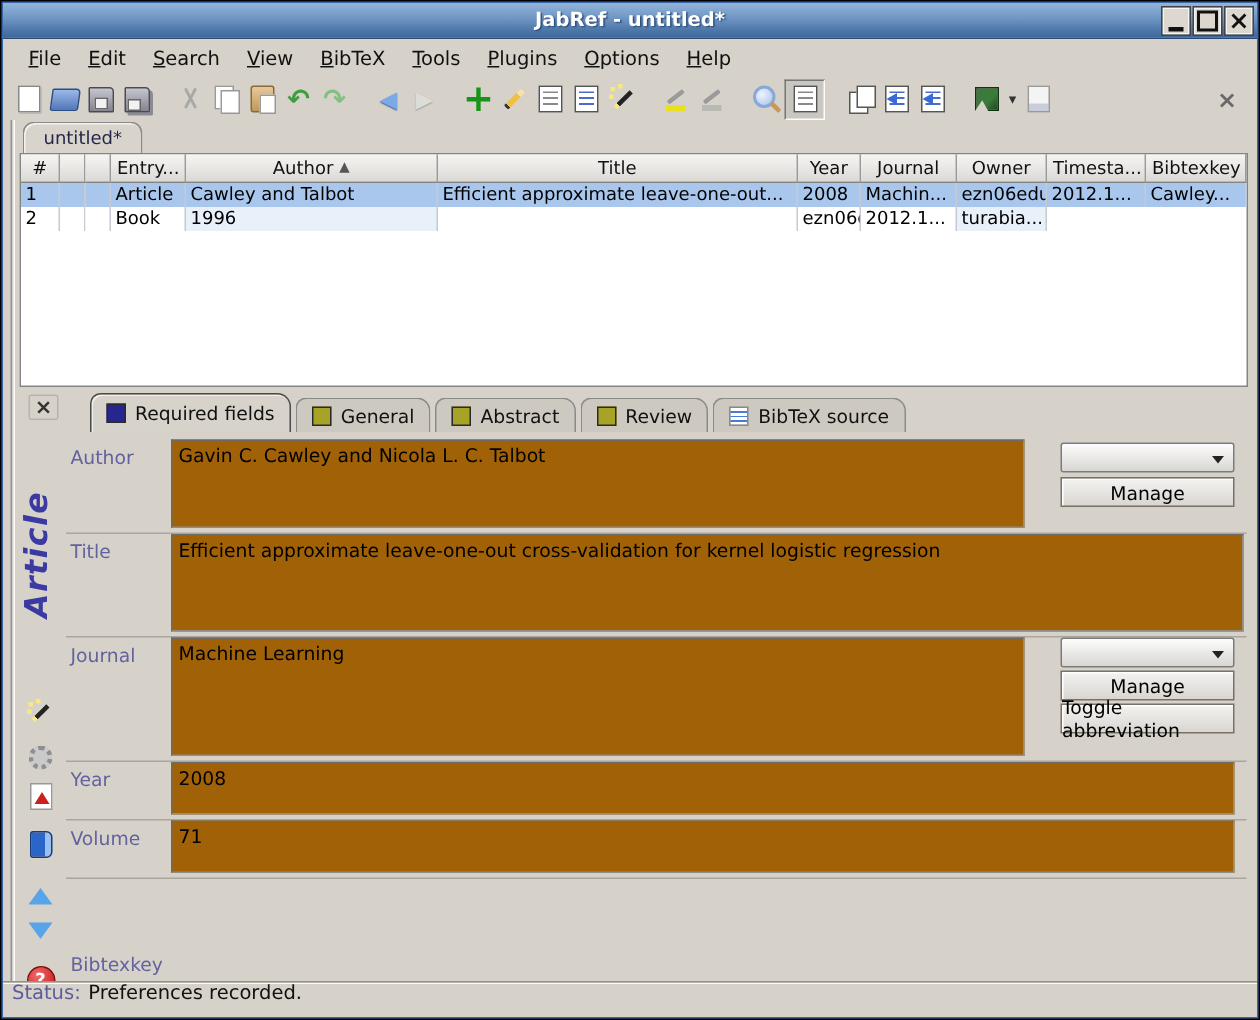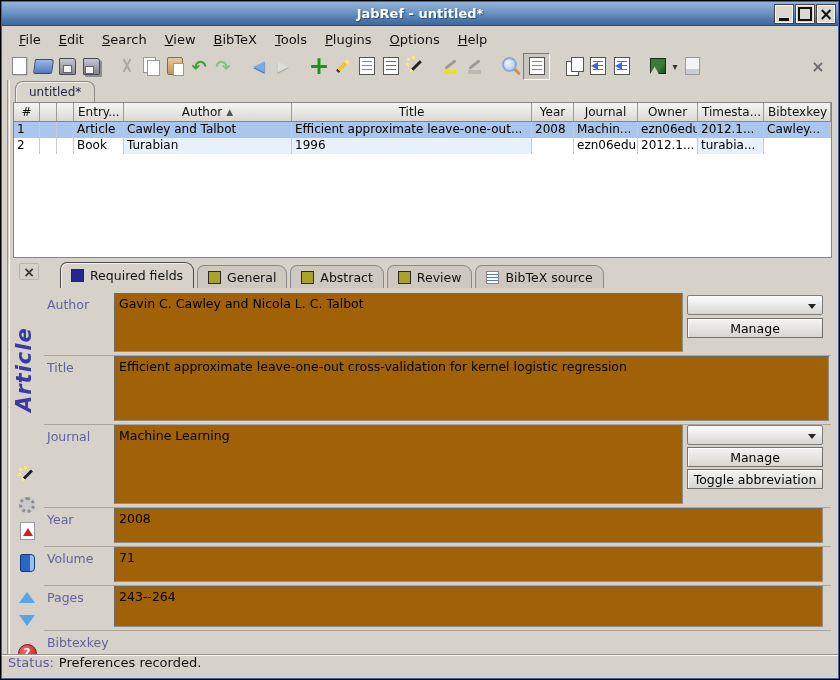--- a/index.html
+++ b/index.html
@@ -117,21 +117,21 @@
   .tbox{position:absolute;left:70px;top:0;bottom:3px;background:#a16207;border:1px solid #928e86;border-top-color:#6f6b63;border-left-color:#6f6b63;padding:2px 4px;font-size:12.5px;color:#000;overflow:hidden}
   .single{white-space:nowrap}
   .r-author{top:33px;height:63px}.r-author .tbox{right:148px}
   .r-title{top:96px;height:69px}.r-title .tbox{right:2px}
   .r-journal{top:165px;height:83px}.r-journal .tbox{right:148px}
   .r-year{top:248px;height:39px}.r-volume{top:287px;height:39px}.r-pages{top:326px;height:45px}
   .r-year .tbox,.r-volume .tbox,.r-pages .tbox,.r-key .tbox{right:8px}
   .r-key{top:371px;height:23px;border-bottom:none}
   .r-key .tbox{bottom:2px;background:#dcdcf8}
   .caret{display:inline-block;width:1px;height:13px;background:#000;vertical-align:-2px}
-  .ctrl{position:absolute;right:8px;width:136px;height:20px}
+  .ctrl{position:absolute;right:8px;width:116px;height:20px}
   .combo{background:linear-gradient(#fdfdfd,#d8d6d2);border:1px solid #7c7c7c;border-radius:2px}
   .combo::after{content:"";position:absolute;right:6px;top:8px;border:4px solid transparent;border-top:5px solid #222}
   .pbtn{background:linear-gradient(#f4f3f1,#d9d6d1);border:1px solid #76726a;box-shadow:inset 1px 1px 0 #fff;font-size:12.5px;color:#000;display:flex;align-items:center;justify-content:center}
   .c-a1{top:2px}.c-a2{top:25px}
   .c-j1{top:0}.c-j2{top:22px}.c-j3{top:44px}
 
   
   .statusbar{position:absolute;bottom:0;left:0;right:0;height:24px;background:#d6d2ca;border-top:1px solid #96928a;box-shadow:inset 0 1px 0 #fcfaf6;display:flex;align-items:flex-start;gap:5px;padding-left:6px;font-size:13px}
   .status-label{color:#5c5c9c}
   .status-msg{color:#111}
@@ -244,21 +244,20 @@
         <span class="td">Machin...</span>
         <span class="td">ezn06edu</span>
         <span class="td">2012.1...</span>
         <span class="td">Cawley...</span>
       </div>
       <div class="cols trow">
         <span class="td">2</span>
         <span class="td"></span>
         <span class="td"></span>
         <span class="td">Book</span>
-        <span class="td pale">Turabian</span>
         <span class="td pale">1996</span>
         <span class="td"></span>
         <span class="td">ezn06edu</span>
         <span class="td">2012.1...</span>
         <span class="td pale">turabia...</span>
       </div>
     </div>
 
     <div class="editor">
       <span class="eclose"></span>
@@ -319,24 +318,20 @@
       <div class="frow r-year">
         <span class="flabel">Year</span>
         <div class="tbox single">2008</div>
       </div>
 
       <div class="frow r-volume">
         <span class="flabel">Volume</span>
         <div class="tbox single">71</div>
       </div>
 
-      <div class="frow r-pages">
-        <span class="flabel">Pages</span>
-        <div class="tbox single">243--264</div>
-      </div>
 
       <div class="frow r-key">
         <span class="flabel">Bibtexkey</span>
       </div>
     </div>
   </div>
 
   <div class="statusbar">
     <span class="status-label">Status:</span>
     <span class="status-msg">Preferences recorded.</span>

